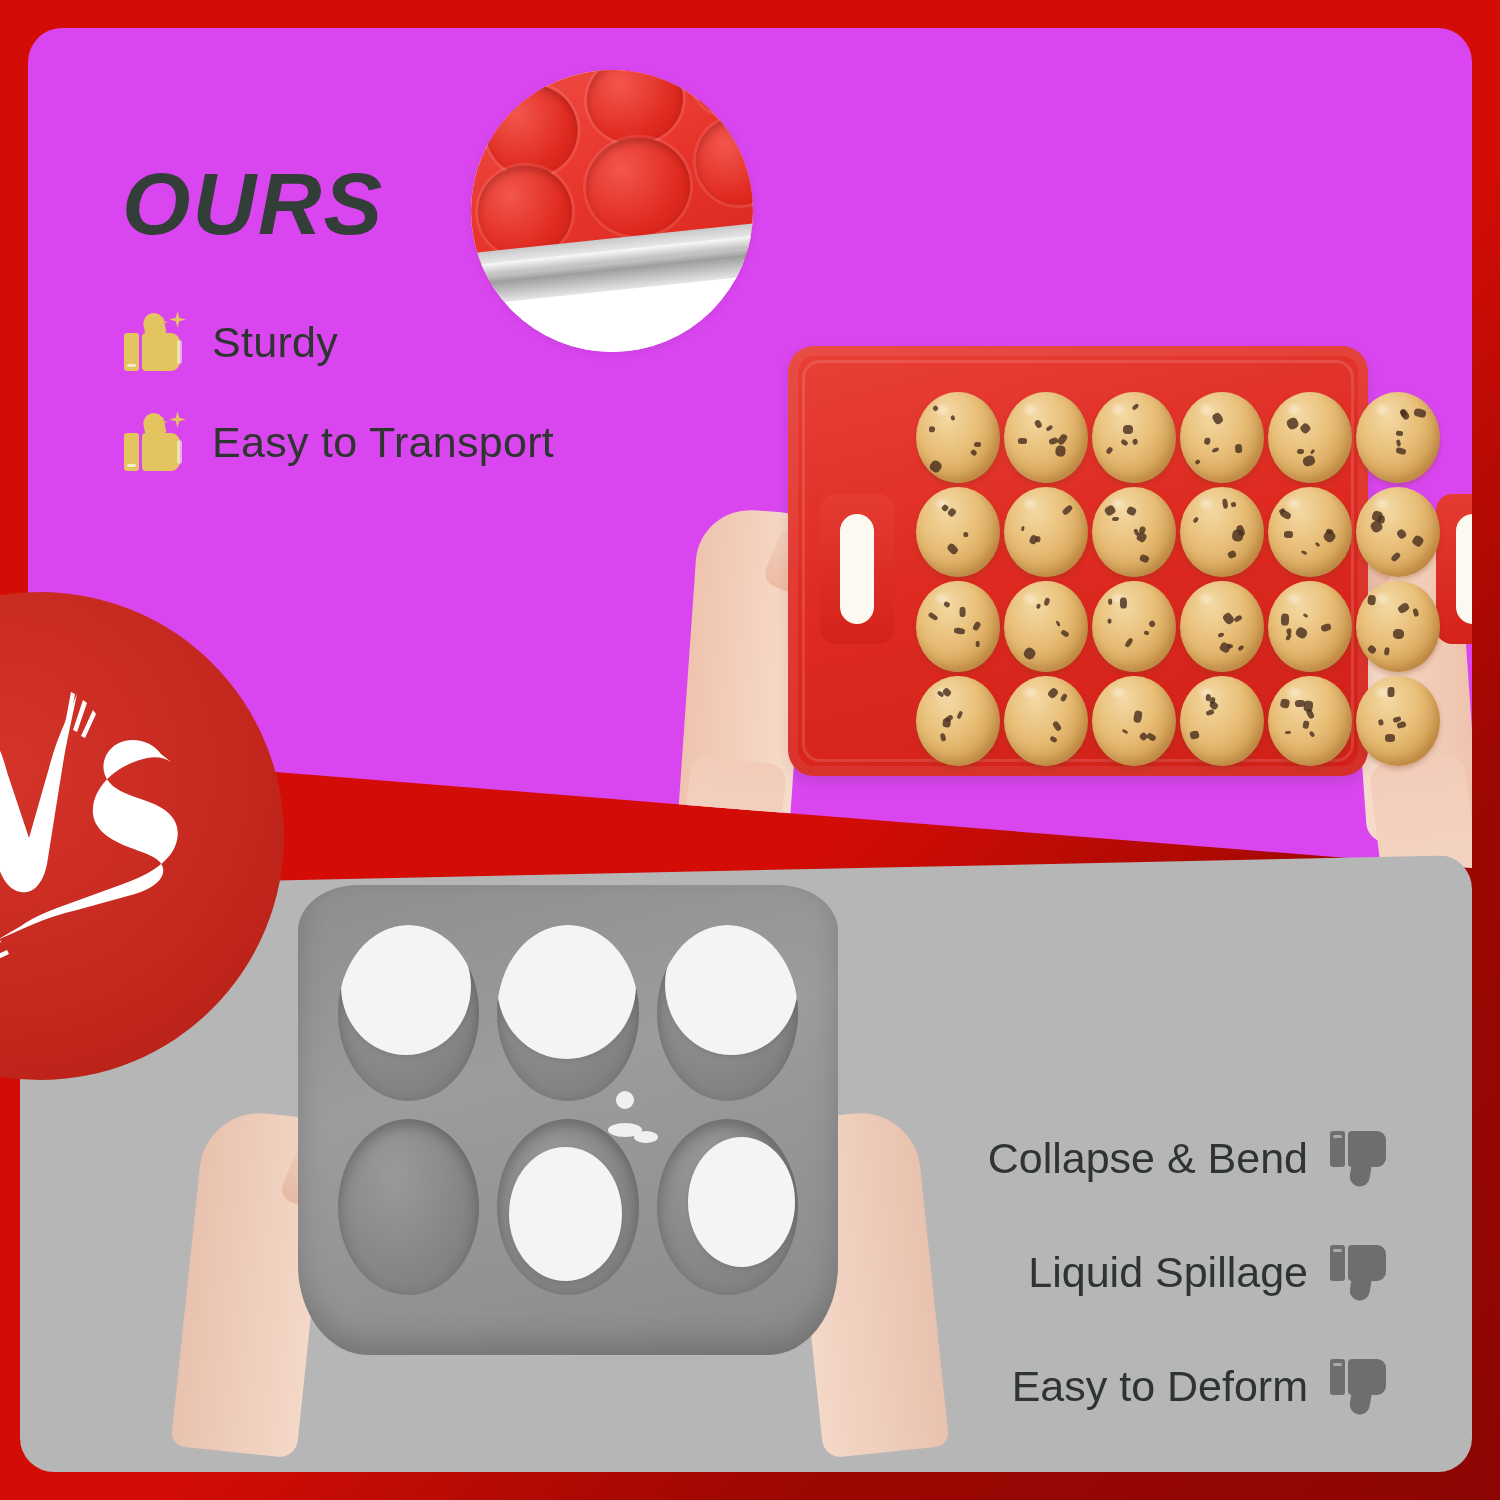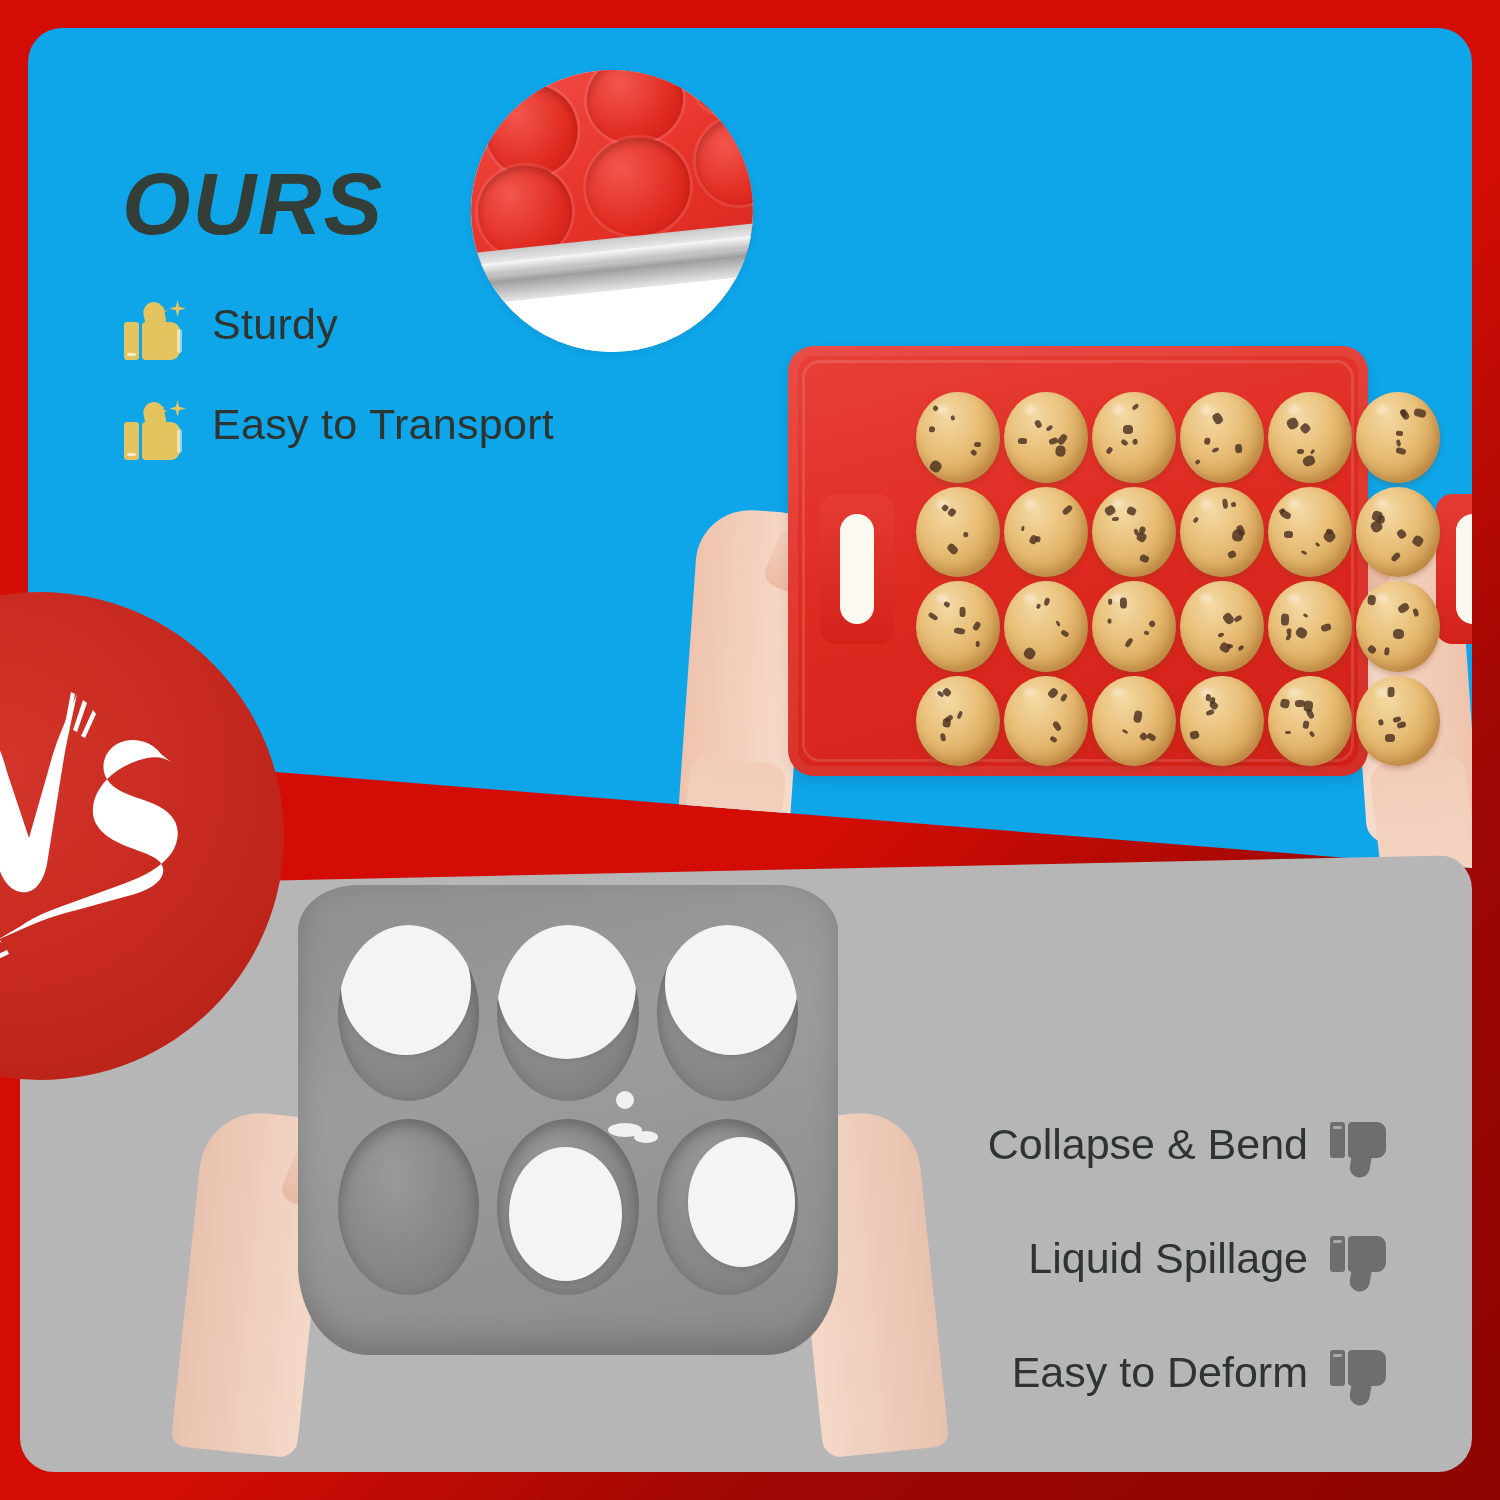--- a/index.html
+++ b/index.html
@@ -14,21 +14,21 @@
   #frame {
     position:absolute; inset:0;
     background:
       linear-gradient(to bottom right, #D30D05 0%, #D30D05 55%, #9E0703 75%, #8C0502 100%);
   }
 
   
   #ours-panel {
     position:absolute;
     left:28px; top:28px; width:1444px; height:840px;
-    background:#0ea5e9;
+    background:#d946ef;
     border-radius:34px 34px 0 0;
     overflow:hidden;
     z-index:2;
     -webkit-clip-path: polygon(0 0, 100% 0, 100% 100%, 0 86.2%);
     clip-path: polygon(0 0, 100% 0, 100% 100%, 0 86.2%);
   }
   #ours-panel::after{
     content:""; position:absolute; left:0; top:0; width:100%; height:100%;
     border-radius:34px 34px 0 0;
     pointer-events:none;
@@ -47,21 +47,21 @@
   }
 
   
   .ours-title {
     position:absolute; left:94px; top:132px;
     font-size:88px; font-weight:bold; font-style:italic;
     letter-spacing:2px; color:#333E38; line-height:1;
   }
   .feature-list { position:absolute; left:96px; top:272px; }
   .feature-row {
-    display:flex; height:84px; margin-bottom:16px;
+    display:flex; align-items:center; height:84px; margin-bottom:16px;
   }
   .feature-row .thumb-up { width:66px; height:62px; flex:none; position:relative; }
   .feature-row .flabel {
     margin-left:22px; font-size:43px; color:#2E3530; letter-spacing:.3px; white-space:nowrap;
   }
 
   
   .thumb-up .pad {
     position:absolute; left:0; bottom:2px; width:15px; height:38px;
     background:#E3C45E; border-radius:3px;
@@ -205,21 +205,21 @@
   }
 
   
   .others-title{
     position:absolute; right:92px; top:118px;
     font-size:88px; font-weight:bold; font-style:italic;
     letter-spacing:2px; color:#333E38; line-height:1;
   }
   .defect-list{ position:absolute; right:80px; top:265px; }
   .defect-row{
-    display:flex; justify-content:flex-end;
+    display:flex; align-items:center; justify-content:flex-end;
     height:76px; margin-bottom:38px;
   }
   .defect-row .dlabel{
     font-size:43px; color:#2E3530; margin-right:22px; white-space:nowrap;
   }
   .thumb-down{ width:62px; height:58px; flex:none; position:relative; }
   .thumb-down .pad{
     position:absolute; left:0; top:2px; width:15px; height:36px;
     background:#6E6E6E; border-radius:3px;
   }

